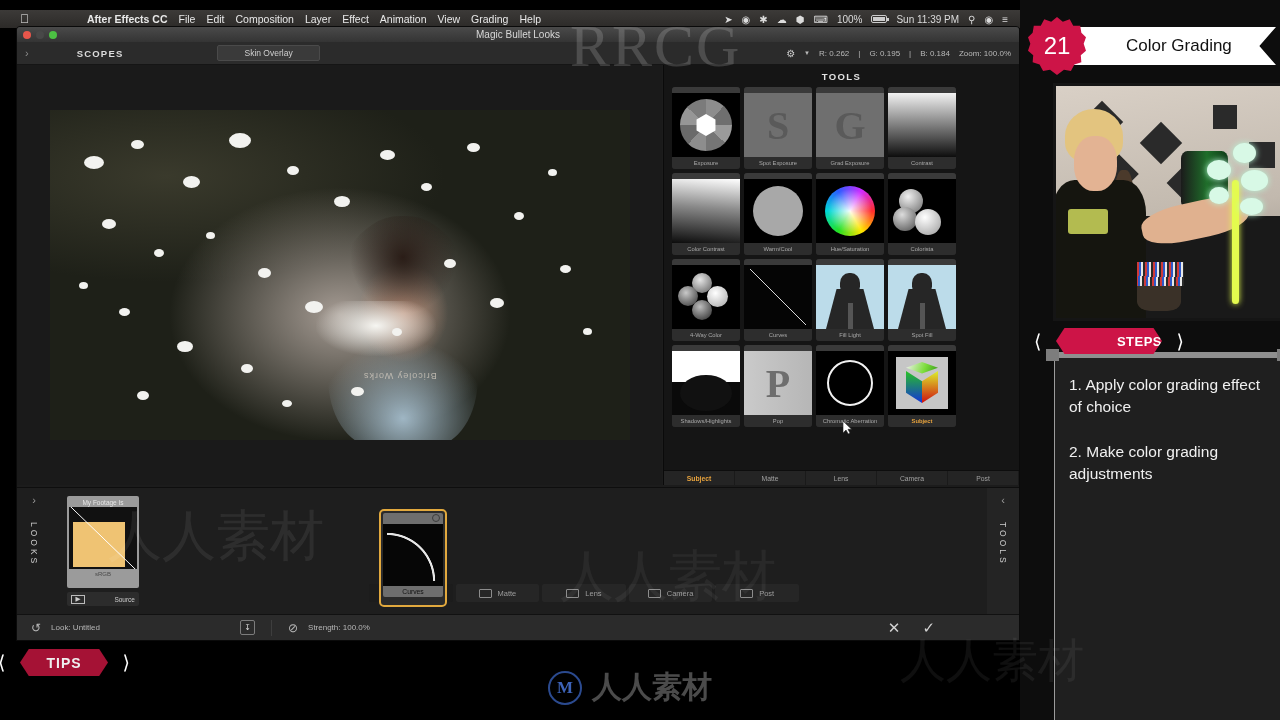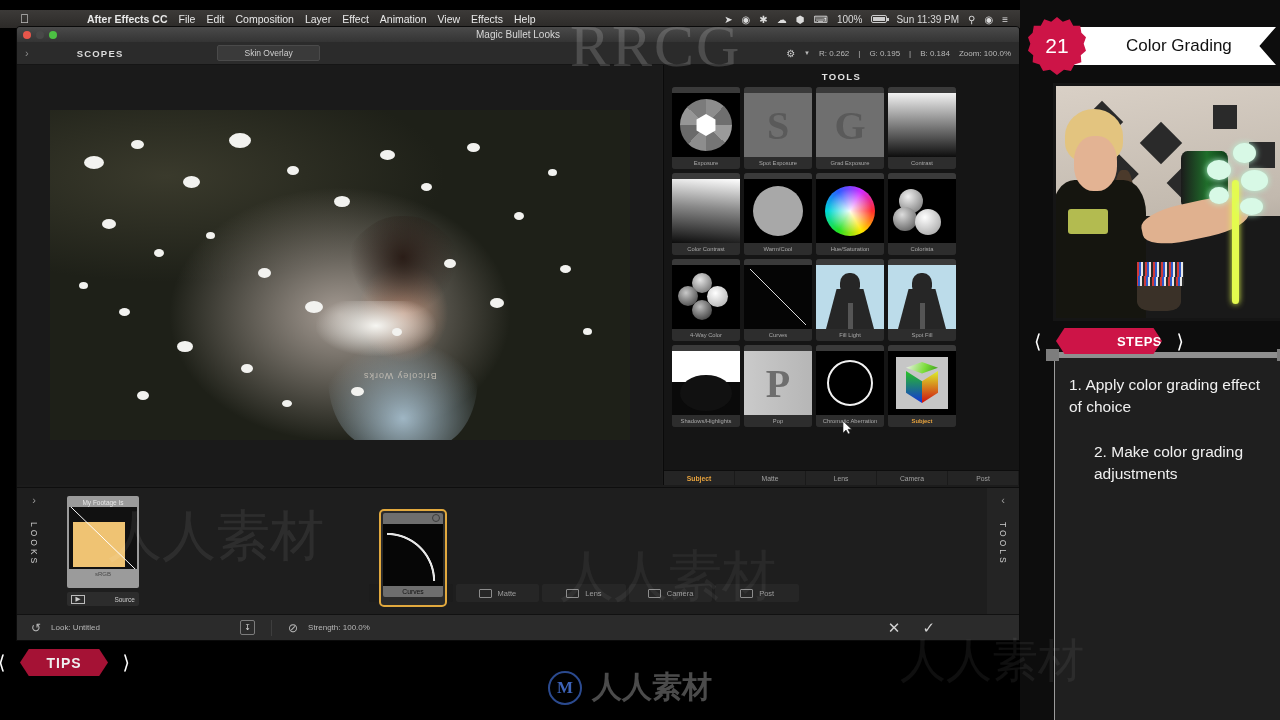--- a/index.html
+++ b/index.html
@@ -175,21 +175,21 @@
     display:flex; align-items:center; padding:0 14px; gap:10px; font-size:8px; color:#b6b6b6; }
   .sb-sep { width:1px; height:16px; background:#3e3e3e; margin:0 6px; }
   .sb-btn { width:15px; height:15px; border:1px solid #7c7c7c; border-radius:2px; display:flex; align-items:center; justify-content:center; font-size:8px; color:#ddd; }
   .sb-right { margin-left:auto; display:flex; gap:22px; padding-right:70px; font-size:15px; color:#d4d4d4; }
 
   
   .right-panel { position:absolute; right:0; top:0; width:260px; height:720px; background:#0d0d0d; }
   .badge-21 { position:absolute; left:8px; top:17px; width:58px; height:58px; z-index:3; }
   .badge-21 .star { width:100%; height:100%; background:#cd1447;
     clip-path: polygon(50% 0,60% 8%,72% 4%,78% 15%,90% 15%,92% 27%,100% 35%,96% 46%,100% 58%,91% 66%,92% 78%,80% 82%,74% 93%,62% 91%,50% 100%,38% 91%,26% 93%,20% 82%,8% 78%,9% 66%,0 58%,4% 46%,0 35%,8% 27%,10% 15%,22% 15%,28% 4%,40% 8%); }
-  .badge-21 span { position:absolute; inset:0; display:flex; align-items:center; justify-content:center; font-size:21px; color:#fff; font-weight:300; font-family:"Liberation Sans",sans-serif; }
+  .badge-21 span { position:absolute; inset:0; display:flex; align-items:center; justify-content:center; font-size:24px; color:#fff; font-weight:300; font-family:"Liberation Sans",sans-serif; }
   .ribbon { position:absolute; left:48px; top:27px; width:208px; height:38px; background:#fff;
     clip-path: polygon(0 0, 100% 0, 92% 50%, 100% 100%, 0 100%); display:flex; align-items:center; }
   .ribbon span { margin-left:58px; font-size:17px; color:#111; }
 
   .vid-frame { position:absolute; left:33px; top:83px; width:230px; height:238px; background:#151515; padding:3px; }
   .vid-inner { width:100%; height:100%; position:relative; overflow:hidden;
     background: linear-gradient(180deg,#d6cdc4 0%, #c8bfb5 40%, #2a2622 100%); }
   .rp-wall { position:absolute; inset:0; background:linear-gradient(170deg,#d9d0c6 0%,#c2b9ae 55%,#8d867d 100%); }
   .foam { position:absolute; background:#2a2a2a; transform:rotate(45deg); }
   .rp-desk { position:absolute; left:32%; right:0; bottom:0; height:44%; background:#191919; }
@@ -213,21 +213,21 @@
   .steps-badge .hex span { font-size:13px; color:#fff; font-weight:bold; letter-spacing:.5px; }
   .chev-l { position:absolute; left:-22px; top:2px; font-size:19px; color:#fff; font-weight:300; }
   .chev-rr { position:absolute; right:-22px; top:2px; font-size:19px; color:#fff; font-weight:300; }
 
   .steps-board { position:absolute; left:34px; top:358px; width:228px; height:362px; background:#1f1f1f; border-left:1.5px solid #9c9c9c; border-right:1.5px solid #9c9c9c; }
   .board-bar { position:absolute; left:-9px; right:-9px; top:-6px; height:6px; background:#8f8f8f; }
   .board-bar::before, .board-bar::after { content:''; position:absolute; top:-3px; width:13px; height:12px; background:#7d7d7d; }
   .board-bar::before { left:0; } .board-bar::after { right:0; }
   .steps-board p { color:#f0f0f0; font-size:15.5px; line-height:1.45; padding:0 14px; }
   .steps-board p.s1 { padding-top:16px; }
-  .steps-board p.s2 { padding-top:22px;margin-left:25px; }
+  .steps-board p.s2 { padding-top:22px; }
 
   
   .tips-badge { position:absolute; left:20px; top:649px; width:88px; height:27px; z-index:6; }
   .tips-badge .hex { width:100%; height:100%; background:#a51235;
     clip-path: polygon(10% 0, 90% 0, 100% 50%, 90% 100%, 10% 100%, 0 50%); display:flex; align-items:center; justify-content:center; }
   .tips-badge .hex span { font-size:14px; color:#efefef; font-weight:bold; letter-spacing:1px; }
 
   
   .wm { position:absolute; color:rgba(255,255,255,.07); font-family:"Liberation Serif",serif; font-weight:normal; pointer-events:none; }
   .wm-rrcg { left:570px; top:12px; font-size:60px; letter-spacing:2px; color:rgba(255,255,255,.16); }
@@ -244,21 +244,21 @@
 <div class="mac-menubar">
   <span class="apple-logo"></span>
   <span class="mi bold">After Effects CC</span>
   <span class="mi">File</span>
   <span class="mi">Edit</span>
   <span class="mi">Composition</span>
   <span class="mi">Layer</span>
   <span class="mi">Effect</span>
   <span class="mi">Animation</span>
   <span class="mi">View</span>
-  <span class="mi">Effects</span>
+  <span class="mi">Grading</span>
   <span class="mi">Help</span>
   <span class="mac-right">
     <span class="ic">➤</span>
     <span class="ic">◉</span>
     <span class="ic">✱</span>
     <span class="ic">☁</span>
     <span class="ic">⬢</span>
     <span class="ic">⌨</span>
     <span class="ic">100%</span>
     <span class="batt">

